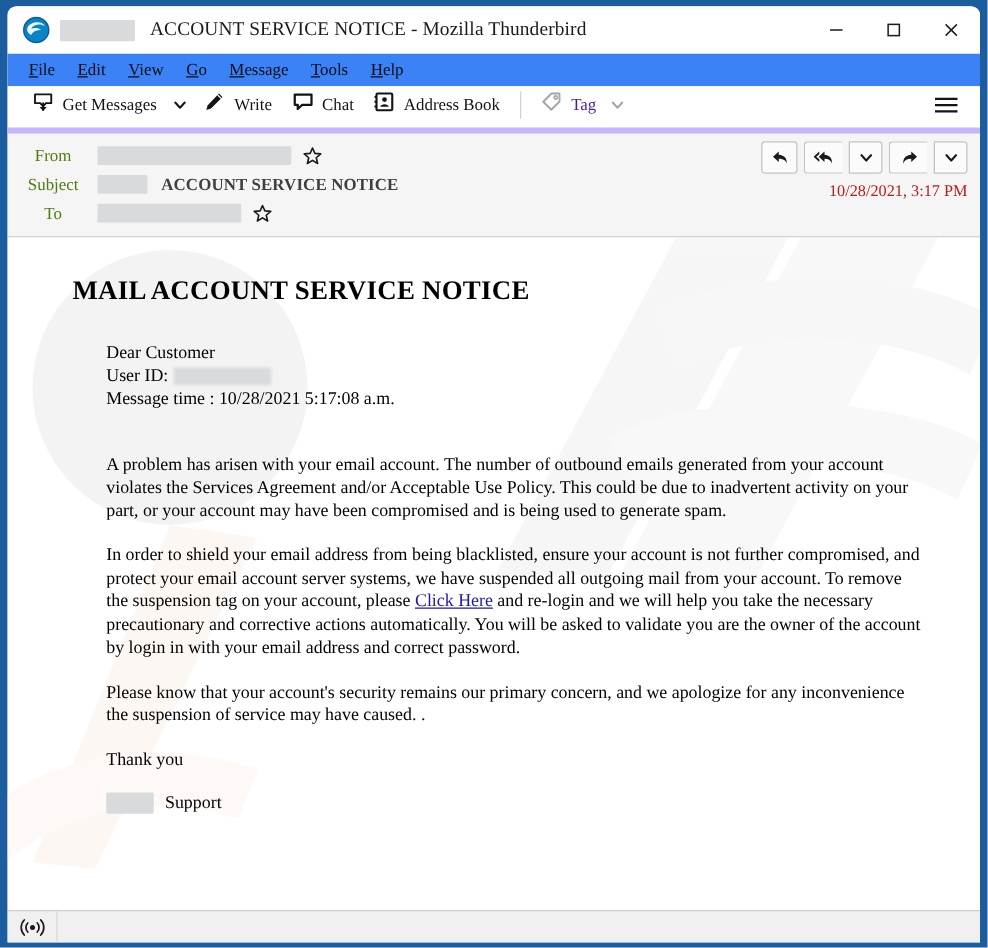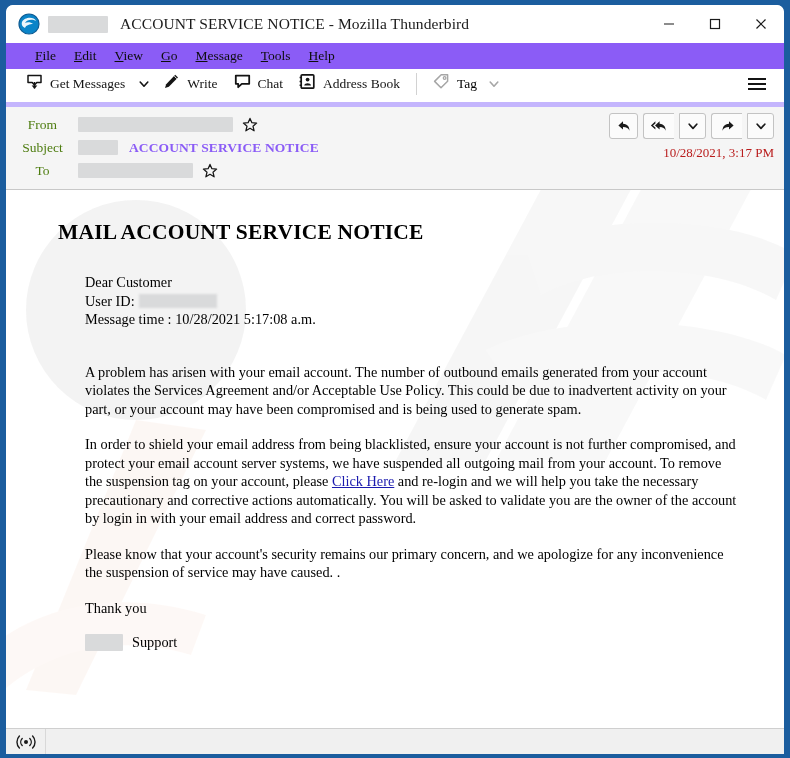--- a/index.html
+++ b/index.html
@@ -53,22 +53,22 @@
     width: 46px; height: 38px;
     display: flex; align-items: center; justify-content: center;
     color: #1a1a1a;
   }
   .winbtn svg { display: block; }
 
   
   .menubar {
     height: 26px; flex: 0 0 26px;
     display: flex; align-items: center;
-    padding-left: 20px;
-    background: #8b5cf6;
+    padding-left: 8px;
+    background: #3b82f6;
     font-size: 13.5px;
     color: #0d0d0d;
   }
   .menuitem { padding: 0 9px; white-space: nowrap; }
   .menuitem .acc { text-decoration: underline; }
 
   
   .toolbar {
     height: 38px; flex: 0 0 38px;
     display: flex; align-items: center;
@@ -76,21 +76,21 @@
     border-bottom: 5px solid #c4b5fd;
     padding: 0 10px 4px 12px;
   }
   .tbtn {
     display: flex; align-items: center; gap: 7px;
     padding: 4px 8px;
     font-size: 13.5px; color: #141414;
     white-space: nowrap;
     border-radius: 3px;
   }
-  .tbtn.disabled { color: #000000; }
+  .tbtn.disabled { color: #4c1d95; }
   .tbtn.disabled svg { stroke: #a6a6a6; fill: none; }
   .caretbtn {
     display: flex; align-items: center; justify-content: center;
     width: 22px; height: 26px;
   }
   .tsep {
     width: 1px; height: 22px; background: #d2d2d2;
     margin: 0 8px;
   }
   .tb-flex { flex: 1; }
@@ -111,21 +111,21 @@
   .hlabel {
     width: 62px; flex: 0 0 62px;
     text-align: center;
     font-size: 13.5px;
     color: #4d7c0f;
     padding-right: 9px;
   }
   .hval { display: flex; align-items: center; gap: 9px; }
   .star { width: 16px; height: 16px; display: block; }
   .subject-text {
-    font-size: 13.5px; font-weight: bold; color: #8b5cf6;
+    font-size: 13.5px; font-weight: bold; color: #404040;
     letter-spacing: .1px;
   }
   .r-from { width: 155px; height: 15px; }
   .r-subject { width: 40px; height: 15px; margin-right: 2px; }
   .r-to { width: 115px; height: 15px; }
 
   .hdr-actions {
     position: absolute; top: 6px; right: 10px;
     display: flex; flex-direction: column; align-items: flex-end;
   }

